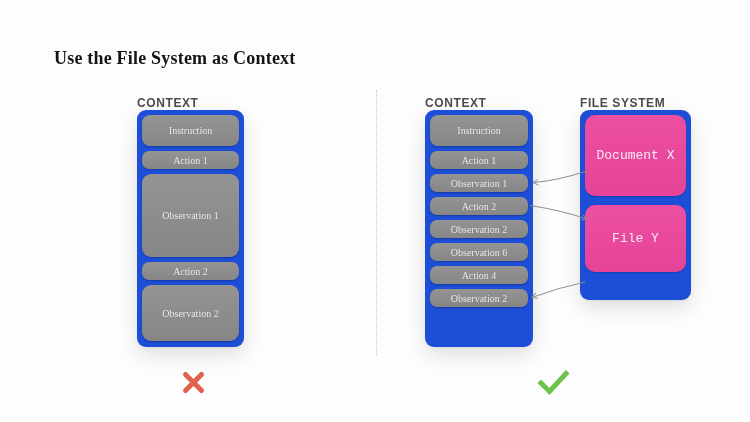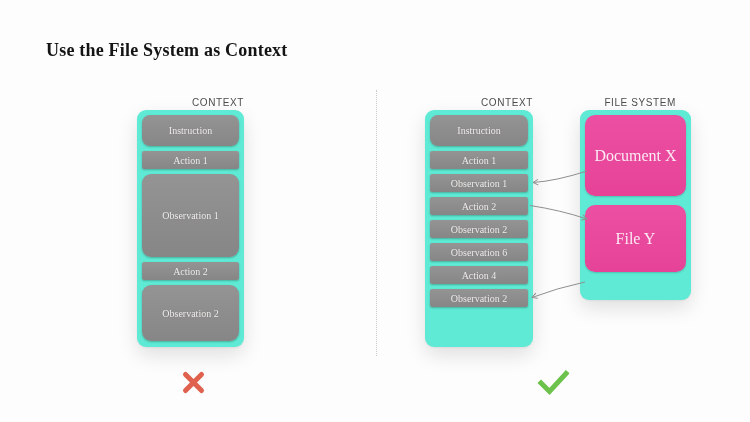--- a/index.html
+++ b/index.html
@@ -4,62 +4,62 @@
 <style>
   html,body{margin:0;padding:0;}
   body{
     width:750px;height:422px;position:relative;overflow:hidden;
     background:#fdfdfd;
     font-family:"Liberation Sans", sans-serif;
   }
   .canvas{position:absolute;inset:0;width:750px;height:422px;}
 
   .slide-title{
-    position:absolute;left:38px;top:32px;margin:8px;
+    position:absolute;left:38px;top:32px;margin:16px;
     font-family:"Liberation Serif", serif;
     font-size:18px;font-weight:700;color:#141414;letter-spacing:.2px;
   }
 
   .col-label{
     position:absolute;height:10px;line-height:10px;
-    font-size:10px;letter-spacing:.6px;color:#4d4d4d;
-    text-align:right;font-weight:400;
+    font-size:12px;letter-spacing:.6px;color:#4d4d4d;
+    text-align:left;font-weight:700;
   }
   .label-context-left{left:137px;top:98px;width:107px;}
   .label-context-right{left:425px;top:98px;width:108px;}
-  .label-filesystem{left:565px;top:98px;width:111px;}
+  .label-filesystem{left:580px;top:98px;width:111px;}
 
   .panel{
-    position:absolute;background:#5eead4;border-radius:9px;
+    position:absolute;background:#1d4ed8;border-radius:9px;
     box-shadow:0 8px 20px rgba(0,0,0,.12), 0 1px 2px rgba(0,0,0,.05);
     padding:5px;box-sizing:border-box;
     display:flex;flex-direction:column;gap:5px;
   }
   .panel-context-left{left:137px;top:110px;width:107px;height:237px;}
   .panel-context-right{left:425px;top:110px;width:108px;height:237px;}
   .panel-filesystem{left:580px;top:110px;width:111px;height:190px;gap:9px;}
 
   .block{
     background:linear-gradient(180deg,#949494,#868686);
-    border-radius:2px;flex:0 0 auto;
+    border-radius:7px;flex:0 0 auto;
     display:flex;align-items:center;justify-content:center;
     color:#efedeb;font-family:"Liberation Serif", serif;font-size:10px;
     box-shadow:0 1px 2px rgba(0,0,0,.25);
     text-shadow:0 0 1px rgba(0,0,0,.15);
   }
   .h-instruction{height:31px;border-radius:8px;}
   .h-short{height:18px;}
   .h-obs1{height:83px;border-radius:9px;}
   .h-obs2{height:56px;border-radius:9px;}
 
   .file-block{
     background:linear-gradient(180deg,#ec4fa2,#e64397);
     border-radius:10px;flex:0 0 auto;
     display:flex;align-items:center;justify-content:center;
-    color:#fbe9f3;font-family:Liberation Serif, serif;font-size:16px;
+    color:#fbe9f3;font-family:Liberation Mono, monospace;font-size:13px;
     box-shadow:0 1px 2px rgba(0,0,0,.18);
   }
   .h-docx{height:81px;}
   .h-filey{height:67px;}
 
   .divider{
     position:absolute;left:376px;top:90px;height:266px;width:0;
     border-left:1.5px dotted #c9c9c9;
   }
 

